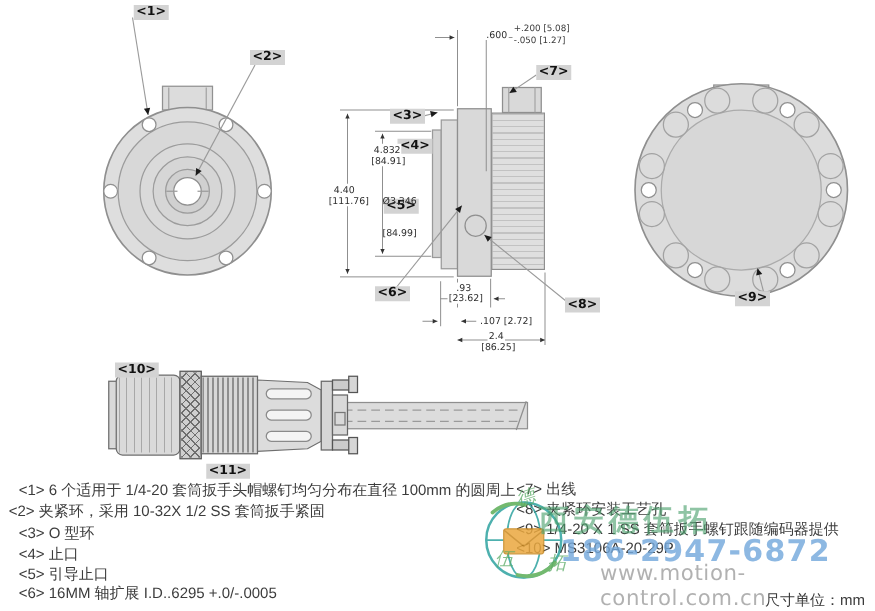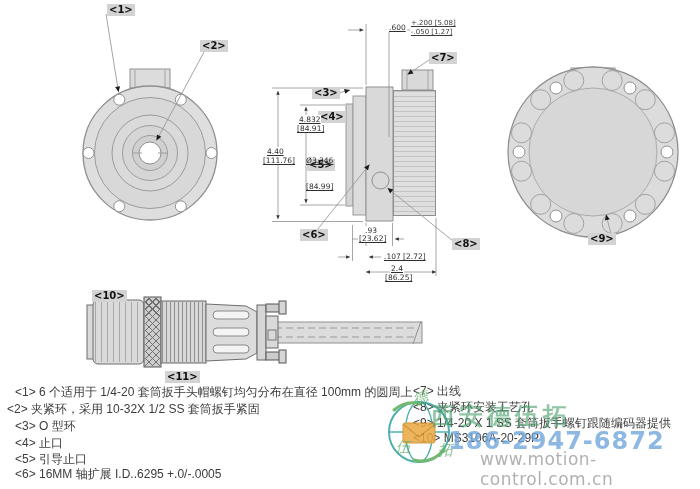--- a/index.html
+++ b/index.html
@@ -1,21 +1,21 @@
 <!DOCTYPE html>
 <html><head>
 <meta charset="utf-8">
 <style>
   html,body{margin:0;padding:0;background:#fff;}
   #canvas{position:relative;width:700px;height:489px;background:#ffffff;overflow:hidden;
           font-family:"Liberation Sans",sans-serif;}
   .layer{position:absolute;left:0;top:0;pointer-events:none;}
   .callout{position:absolute;background:#d3d3d3;color:#111;font:bold 10px "DejaVu Sans",sans-serif;
            line-height:12px;padding:0 2px;white-space:nowrap;z-index:40;}
-  .dim{position:absolute;font:7.5px "DejaVu Sans",sans-serif;color:#2e2e2e;white-space:nowrap;z-index:40;text-decoration:underline;}
+  .dim{position:absolute;font:7.5px "DejaVu Sans",sans-serif;color:#2e2e2e;white-space:nowrap;z-index:40;}
   .dim.bg{background:#fff;padding:0 1px;}
   .dim.tiny{font-size:7px;color:#3a3a3a;}
   .note{position:absolute;font:12px "Liberation Sans",sans-serif;color:#3c3c3c;white-space:nowrap;z-index:30;}
   .units{position:absolute;left:600px;top:472px;width:92px;text-align:right;
          font:12px "Liberation Sans",sans-serif;color:#3a3a3a;z-index:30;}
   
   .pat{position:absolute;box-sizing:border-box;z-index:20;}
   .fins{left:393px;top:90px;width:43px;height:126px;border:1px solid #8f8f8f;
         background:repeating-linear-gradient(180deg,#c2c2c2 0 1px,#dfdfdf 1px 5px);}
   .shell-ridges{left:95px;top:302px;width:47px;height:60px;
@@ -205,20 +205,21 @@
   <div class="note" style="left:15px;top:418px">&lt;3&gt; O 型环</div>
   <div class="note" style="left:15px;top:435px">&lt;4&gt; 止口</div>
   <div class="note" style="left:15px;top:451px">&lt;5&gt; 引导止口</div>
   <div class="note" style="left:15px;top:466px">&lt;6&gt; 16MM 轴扩展 I.D..6295 +.0/-.0005</div>
 
   <div class="note" style="left:413px;top:383px">&lt;7&gt; 出线</div>
   <div class="note" style="left:413px;top:399px">&lt;8&gt; 夹紧环安装工艺孔</div>
   <div class="note" style="left:413px;top:415px">&lt;9&gt; 1/4-20 X 1 SS 套筒扳手螺钉跟随编码器提供</div>
   <div class="note" style="left:413px;top:431px">&lt;10&gt; MS3106A-20-29P</div>
 
+  <div class="units">尺寸单位：mm</div>
 
   <svg class="layer wm" style="left:386px;top:398px;z-index:50;opacity:.85" width="68" height="70" viewBox="0 0 68 70">
     <circle cx="33" cy="34" r="30" fill="none" stroke="#2fa3a0" stroke-width="2"></circle>
     <ellipse cx="33" cy="34" rx="13.5" ry="30" fill="none" stroke="#2fa3a0" stroke-width="1.4"></ellipse>
     <line x1="3" y1="34" x2="63" y2="34" stroke="#2fa3a0" stroke-width="1.4"></line>
     <path d="M8,12 Q20,2 34,6" fill="none" stroke="#5bad57" stroke-width="3" stroke-linecap="round"></path>
     <path d="M58,52 Q46,66 28,62" fill="none" stroke="#5bad57" stroke-width="3" stroke-linecap="round"></path>
     <g>
       <rect x="17" y="25" width="32" height="20" rx="2" fill="#eaa83f" stroke="#c8871f"></rect>
       <polyline points="17,26 33,39 49,26" fill="none" stroke="#c8871f" stroke-width="1.2"></polyline>

